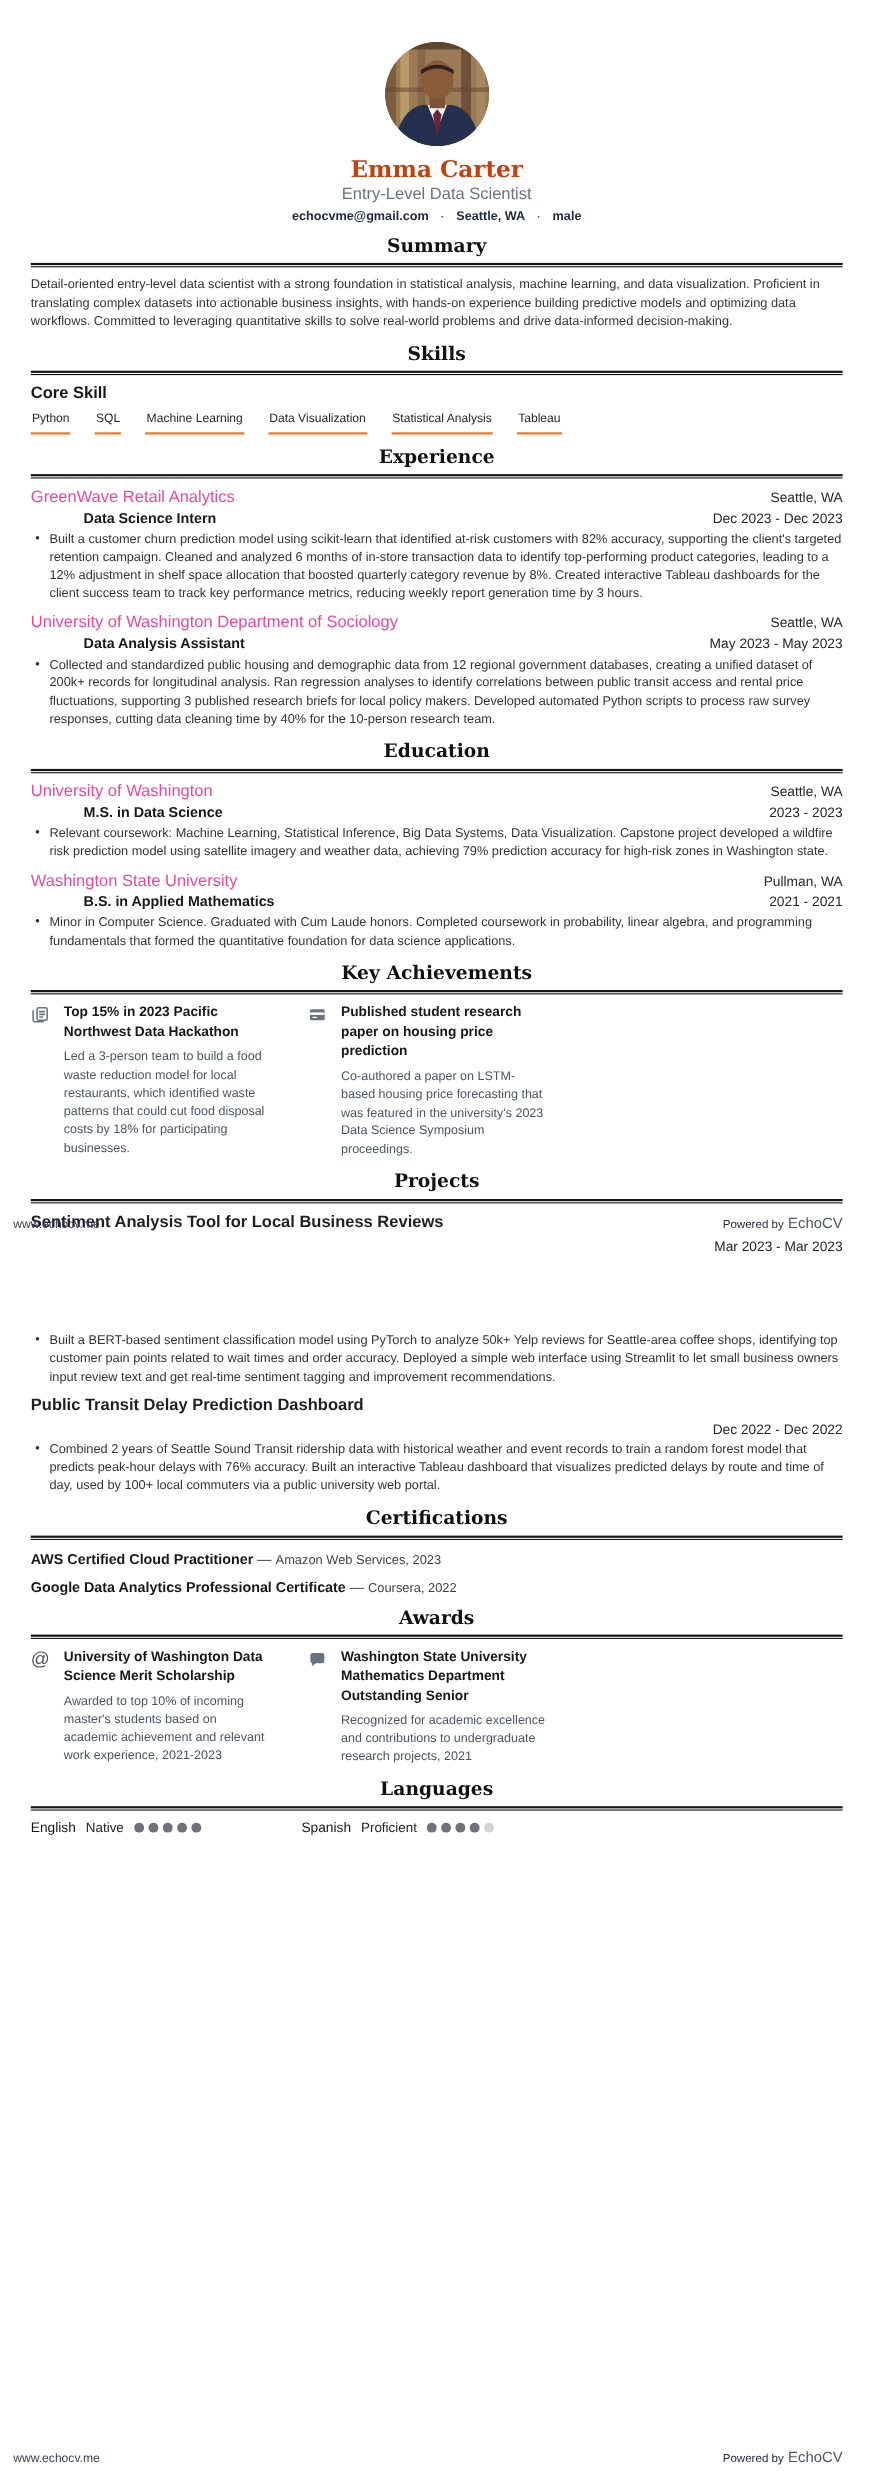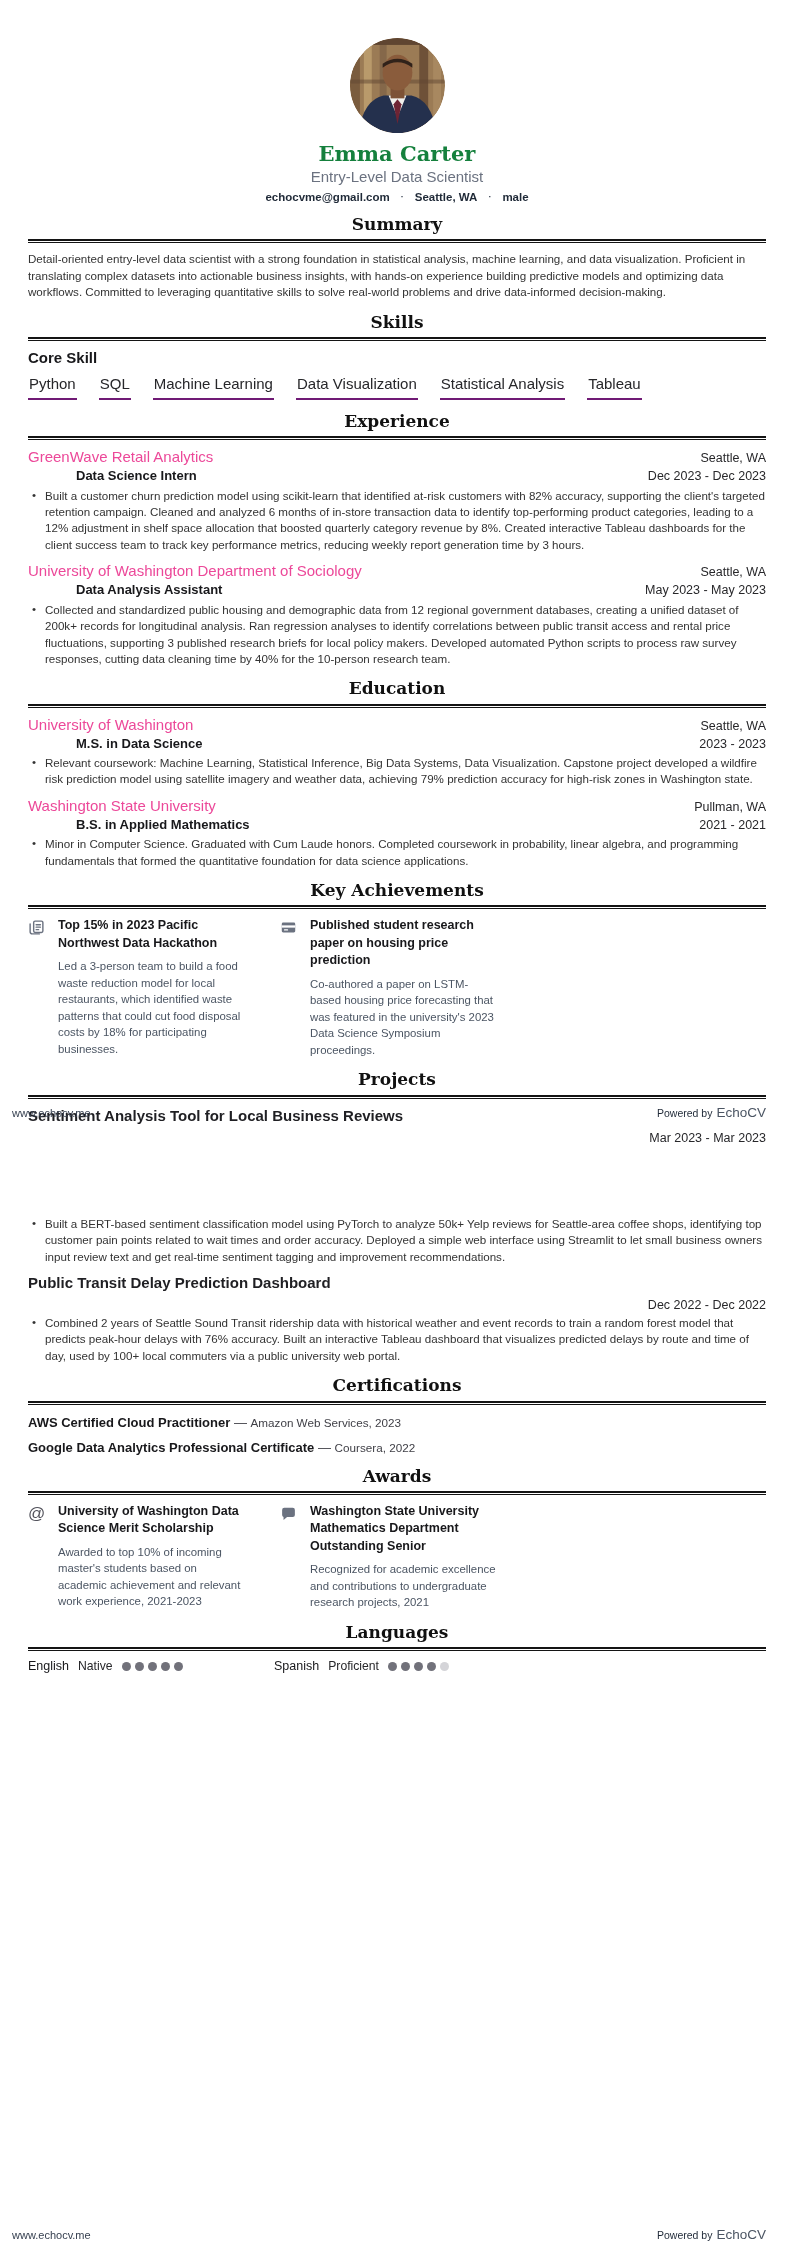--- a/index.html
+++ b/index.html
@@ -6,36 +6,36 @@
   .page {
     position:relative; width:794px; height:2246px; margin:0 auto;
     background:#ffffff; font-family:"Liberation Sans", sans-serif;
     color:#333333; overflow:hidden;
   }
   .content { padding:38px 28px 0 28px; }
 
   
   .avatar-wrap { width:95px; height:95px; margin:0 auto; border-radius:50%; overflow:hidden; }
   .person-name { font-family:"DejaVu Serif", serif; font-weight:bold; font-size:21px; line-height:1.2;
-    color:#15803d; text-align:center; margin-top:8px; }
+    color:#c2410c; text-align:center; margin-top:8px; }
   .person-title { font-size:15px; color:#6b7280; text-align:center; margin-top:2px; }
   .contact-line { display:flex; justify-content:center; align-items:center; gap:11px;
     margin-top:6px; font-size:11.5px; font-weight:bold; color:#1f2937; }
   .contact-sep { font-size:9px; color:#374151; }
 
   
   .section-title { font-family:"DejaVu Serif", serif; font-weight:bold; font-size:17px; line-height:1.25;
     color:#111111; text-align:center; margin:11px 0 4px 0; }
   .rule { height:1px; border-top:2px solid #141414; border-bottom:1px solid #141414; margin-bottom:8px; }
 
   .summary-text { font-size:11.6px; line-height:1.42; color:#333333; }
 
   .skill-group { font-size:15px; font-weight:bold; color:#18181b; margin:3px 0 9px 0; }
   .skill-row { display:flex; flex-wrap:wrap; gap:22px; }
-  .skill-item { font-size:15px; color:#27272a; padding:0 1px 6px 1px; border-bottom:2px solid #701a75; }
+  .skill-item { font-size:11px; color:#27272a; padding:0 1px 6px 1px; border-bottom:2px solid #f97316; }
 
   .row-between { display:flex; justify-content:space-between; align-items:baseline; }
   .org-name { font-size:15px; color:#ec4899; line-height:1.2; }
   .org-loc { font-size:12.5px; color:#27272a; }
   .role-name { font-size:13px; font-weight:bold; color:#18181b; line-height:1.25; margin-top:2px;padding-left:48px; }
   .role-dates { font-size:12.5px; color:#27272a;padding-left:12px; }
 
   .bullet-item { position:relative; padding-left:17px; font-size:11.6px; line-height:1.42;
     color:#333333; margin:3px 0 9px 0; }
   .bullet-marker { position:absolute; left:4px; top:-1px; color:#333333; }

